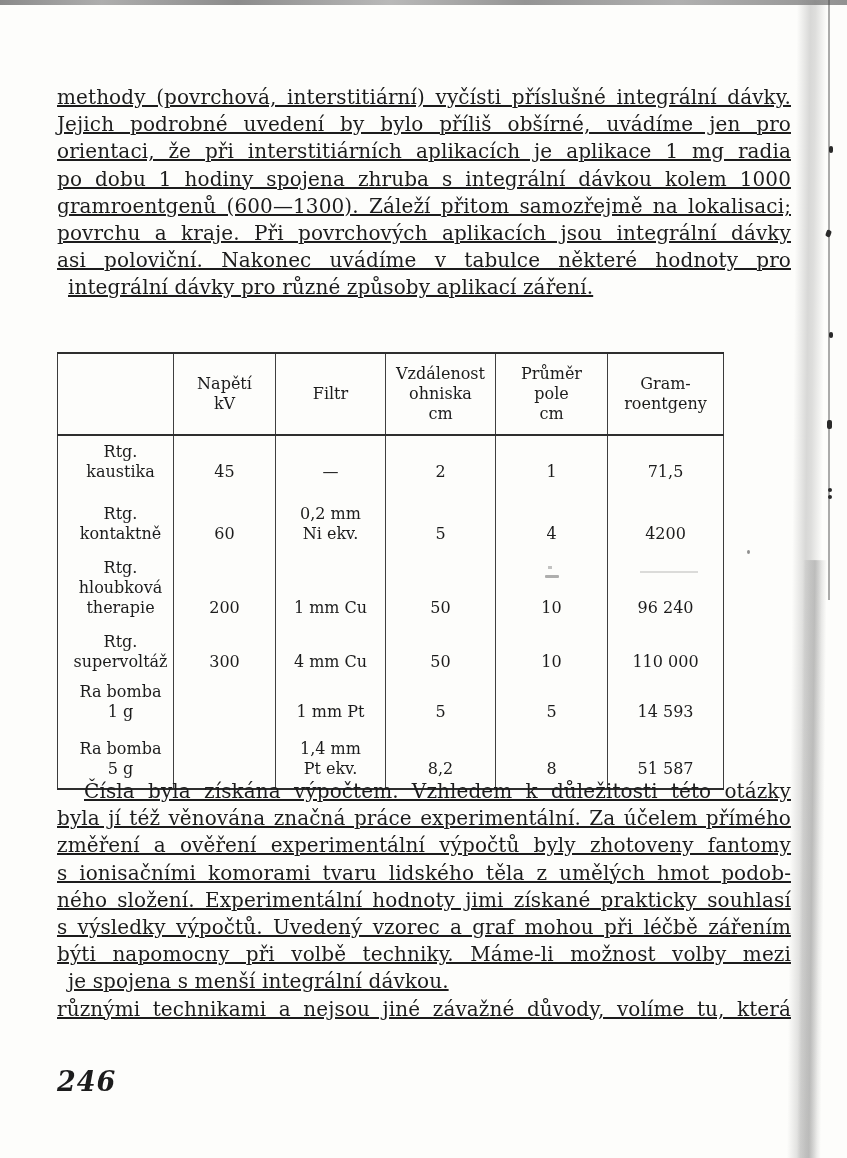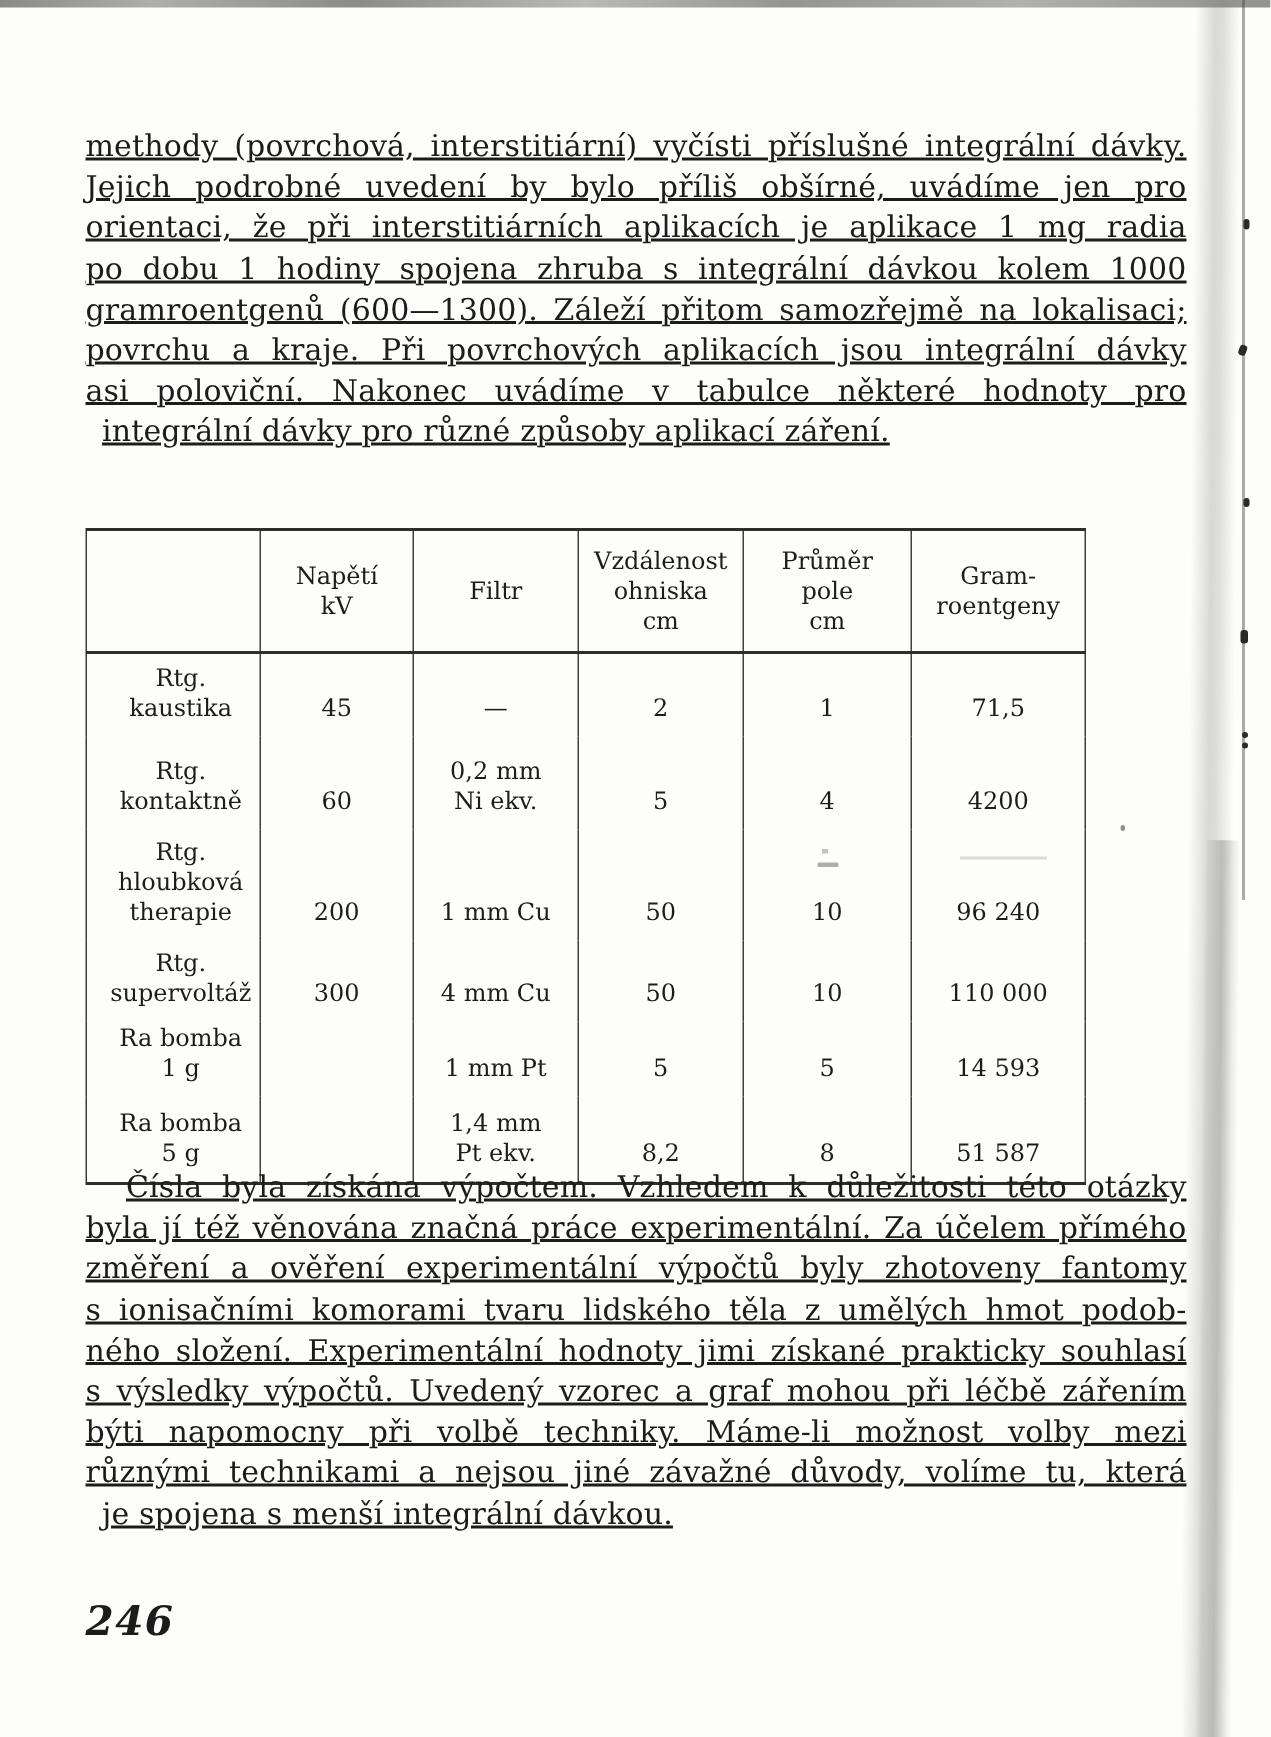--- a/index.html
+++ b/index.html
@@ -205,17 +205,17 @@
 </div>
 
 <div class="textblock p2">
   <div class="tline indent">Čísla byla získána výpočtem. Vzhledem k důležitosti této otázky</div>
   <div class="tline">byla jí též věnována značná práce experimentální. Za účelem přímého</div>
   <div class="tline">změření a ověření experimentální výpočtů byly zhotoveny fantomy</div>
   <div class="tline">s ionisačními komorami tvaru lidského těla z umělých hmot podob-</div>
   <div class="tline">ného složení. Experimentální hodnoty jimi získané prakticky souhlasí</div>
   <div class="tline">s výsledky výpočtů. Uvedený vzorec a graf mohou při léčbě zářením</div>
   <div class="tline">býti napomocny při volbě techniky. Máme-li možnost volby mezi</div>
+  <div class="tline no-just">je spojena s menší integrální dávkou.</div>
   <div class="tline">různými technikami a nejsou jiné závažné důvody, volíme tu, která</div>
-  <div class="tline no-just">je spojena s menší integrální dávkou.</div>
 </div>
 
 <div class="pagenum">246</div>
 
 </body></html>

